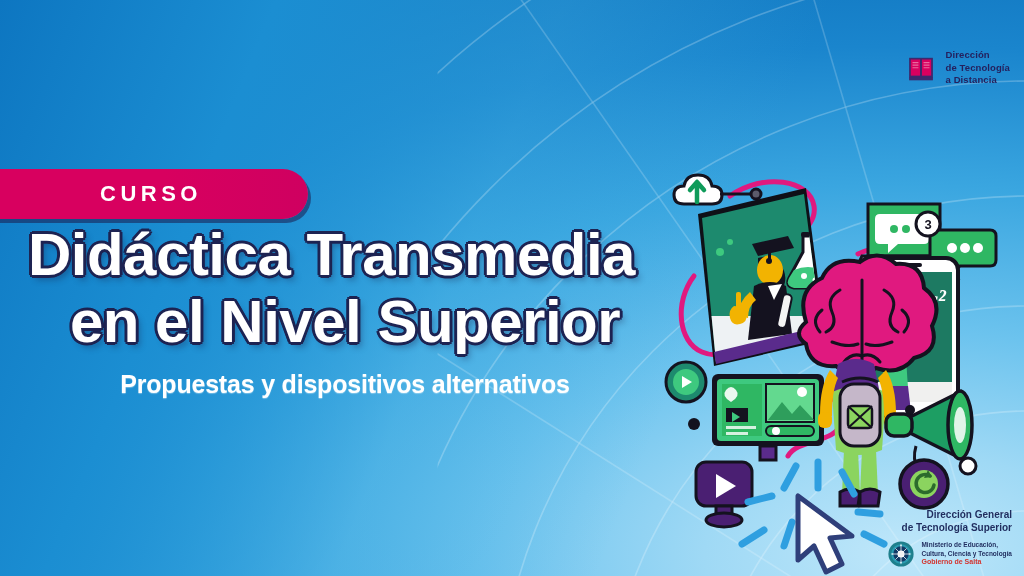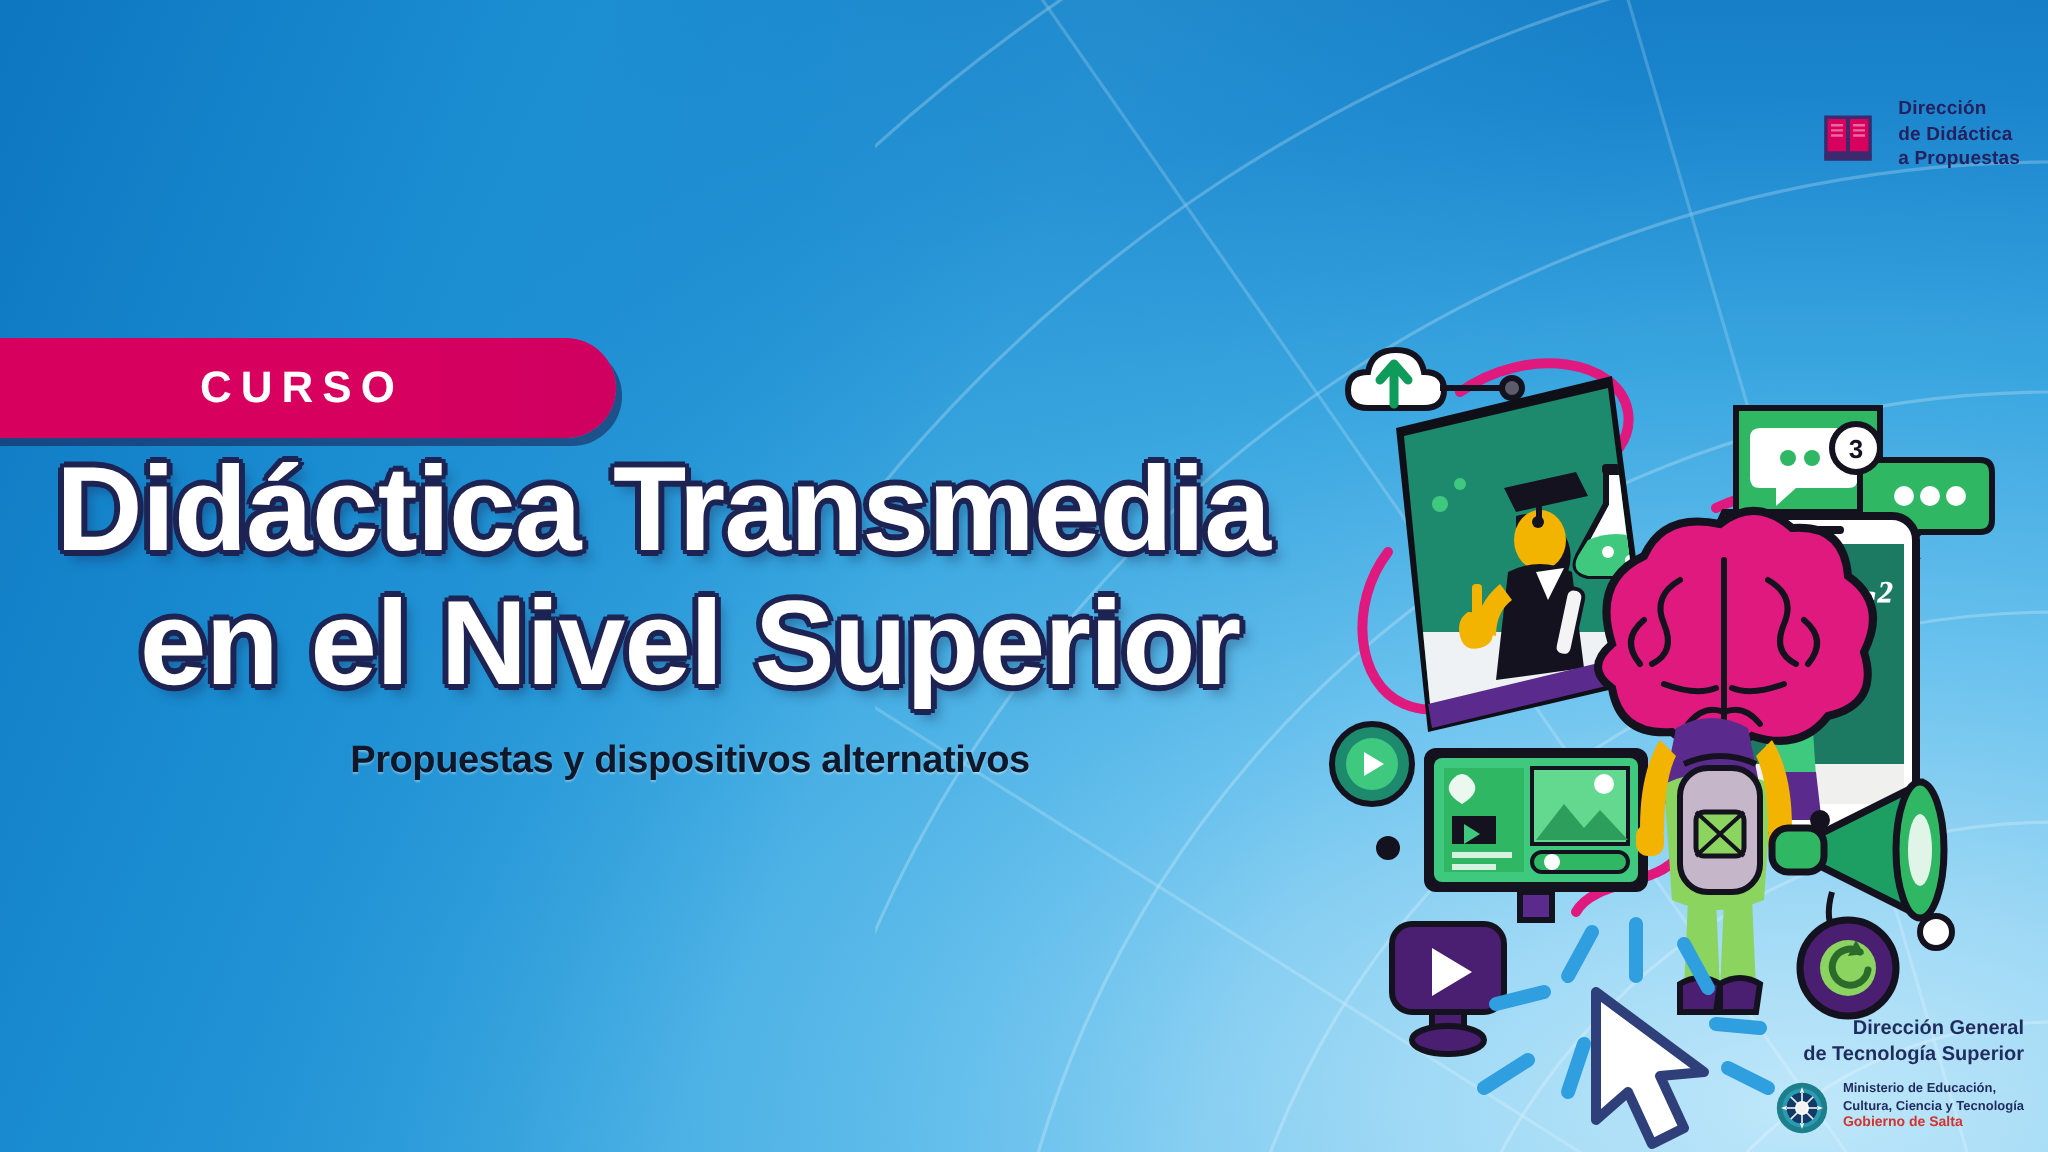--- a/index.html
+++ b/index.html
@@ -48,21 +48,21 @@
     letter-spacing:-.5px;white-space:nowrap;
     text-shadow:
       -2px -2px 0 #1d2352, 2px -2px 0 #1d2352, -2px 2px 0 #1d2352, 2px 2px 0 #1d2352,
       -3px 0 0 #1d2352, 3px 0 0 #1d2352, 0 -3px 0 #1d2352, 0 3px 0 #1d2352,
       4px 5px 6px rgba(20,30,70,.35);
   }
   .t1{text-align:left;padding-left:28px;}
   .t2{text-align:center;padding-left:0;margin-top:6px;}
   .subtitle{
     margin-top:18px;text-align:center;
-    font-size:19px;font-weight:700;color:#0f172a;letter-spacing:-.2px;
+    font-size:25px;font-weight:700;color:#ffffff;letter-spacing:-.2px;
     text-shadow:0 1px 1px rgba(255,255,255,.35);
   }
 
   
   .logo-dead{
     position:absolute;right:14px;top:8px;
     display:flex;align-items:center;gap:8px;margin-top:41px;
   }
   .logo-dead .book{width:34px;height:34px;flex:0 0 34px;}
   .logo-dead .txt{
@@ -139,22 +139,22 @@
         <path d="M8 10h11v19H8z" fill="#d8005f"></path>
         <path d="M21 10h11v19H21z" fill="#d8005f"></path>
         <path d="M19 10h2v21h-2z" fill="#3b2a6e"></path>
         <path d="M6 31h28v3.5H6z" fill="#3b2a6e"></path>
         <path d="M10 13h7v1.4h-7zM10 16h7v1.4h-7zM10 19h7v1.4h-7z" fill="#f08bb4" opacity=".75"></path>
         <path d="M23 13h7v1.4h-7zM23 16h7v1.4h-7zM23 19h7v1.4h-7z" fill="#f08bb4" opacity=".75"></path>
       </svg>
     </span>
     <span class="txt">
       <div>Dirección</div>
-      <div>de Didáctica</div>
-      <div>a Propuestas</div>
+      <div>de Tecnología</div>
+      <div>a Distancia</div>
     </span>
   </div>
 
   <div class="logo-dges">
     <div class="dges-title">
       <div>Dirección General</div>
       <div>de Tecnología Superior</div>
     </div>
     <div class="min-row">
       <span class="min-seal">

